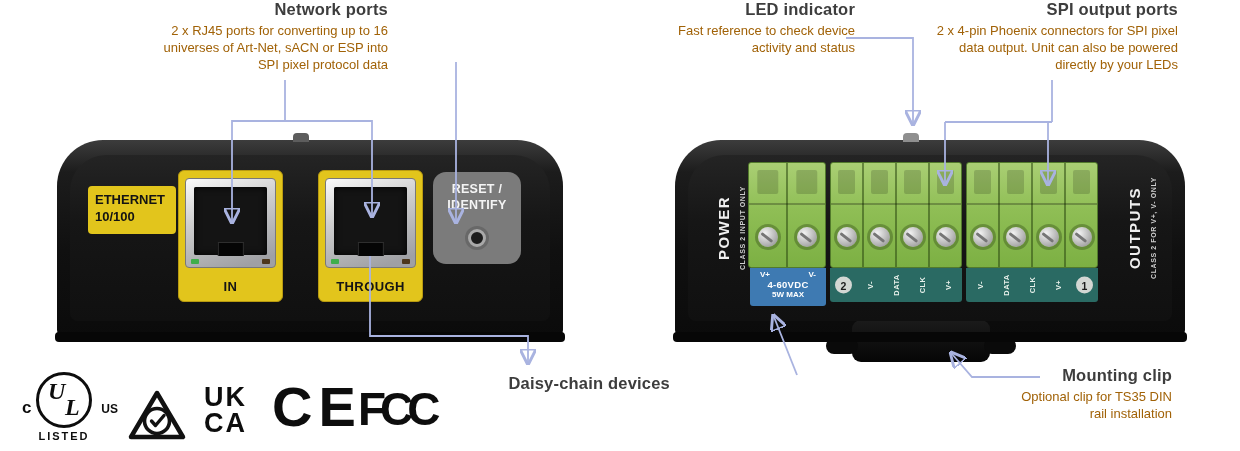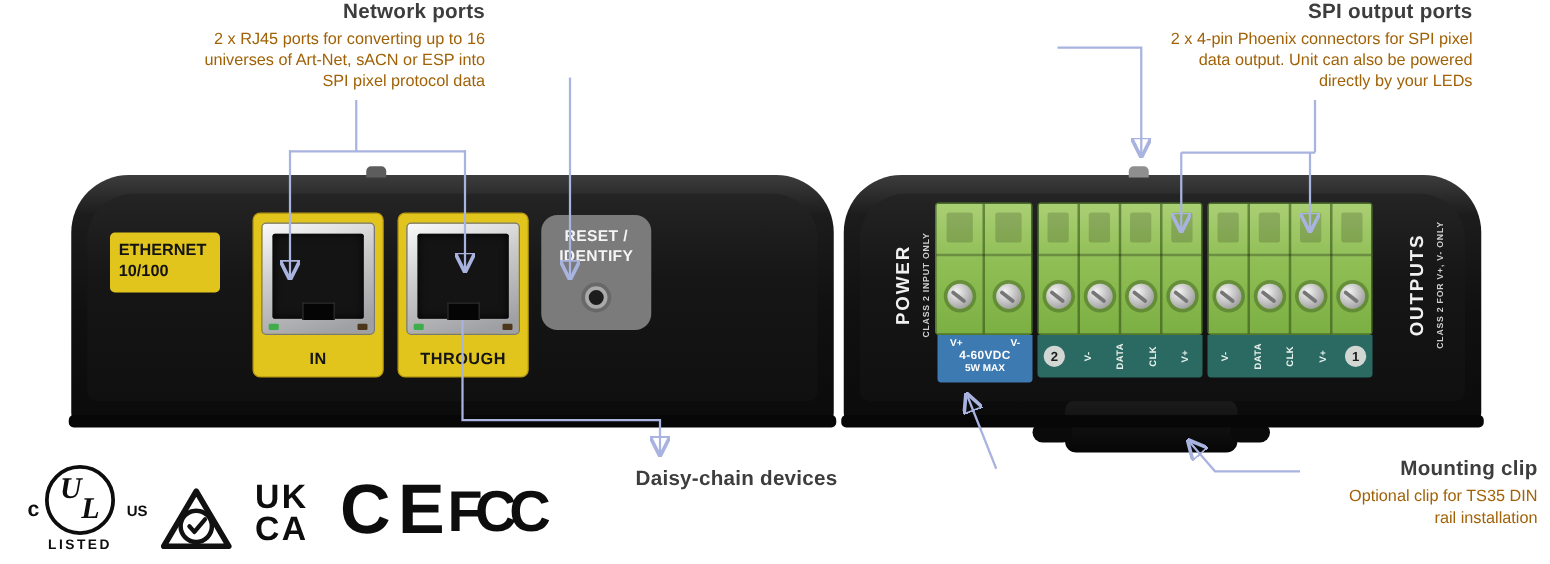--- a/index.html
+++ b/index.html
@@ -16,36 +16,36 @@
   
   svg.lines { position:absolute; left:0; top:0; z-index:3; pointer-events:none; }
   svg.lines path { fill:none; stroke:#a9b3e0; stroke-width:1.8px; }
 
   
   .device { position:absolute; top:140px; height:200px; z-index:1;
             background:linear-gradient(180deg,#3c3c3c 0%,#1c1c1c 16%,#101010 55%,#0b0b0b 100%);
             border-radius:46px 46px 10px 10px; }
   .device::after { content:""; position:absolute; left:-2px; right:-2px; bottom:-2px; height:10px;
                    background:#070707; border-radius:4px; }
-  .device.front { left:57px;  width:610px;padding-left:17px; }
+  .device.front { left:57px;  width:506px;padding-left:17px; }
   .device.rear  { left:675px; width:510px; }
   .face { position:absolute; left:13px; top:15px; right:13px; height:166px;
           background:linear-gradient(180deg,#242424,#161616 40%,#101010);
           border-radius:36px 36px 8px 8px; }
   .nub { position:absolute; top:-7px; width:16px; height:9px; background:#5d5d5d; border-radius:4px 4px 0 0; }
   .nub.front-nub { left:236px; }
   .nub.led { left:228px; background:#8f8f8f; }
 
   
   .eth-sticker { position:absolute; left:31px; top:46px; width:88px; height:48px;
                  background:#e2c51c; border-radius:4px; padding:6px 7px;
                  font-size:13px; font-weight:bold; color:#131313; line-height:1.3; }
   .port-unit { position:absolute; top:30px; width:105px; height:132px;
                background:#e2c51c; border:1px solid #b89a10; border-radius:6px; }
-  .port-unit.in { left:121px;margin-left:24px; } .port-unit.through { left:261px; }
+  .port-unit.in { left:121px; } .port-unit.through { left:261px; }
   .rj45 { position:absolute; left:6px; top:7px; right:6px; height:90px;
           background:linear-gradient(160deg,#fafafa,#cdcdcd 40%,#9fa0a4 90%);
           border:1px solid #787878; border-radius:4px; }
   .rj45-hole { position:absolute; left:8px; top:8px; right:8px; bottom:12px;
                background:#141414; border-radius:2px; box-shadow:inset 0 0 7px #000; }
   .rj45-notch { position:absolute; left:50%; transform:translateX(-50%); bottom:-1px;
                 width:36%; height:14px; background:#050505; border:1px solid #2e2e2e; border-bottom:none; }
   .pled { position:absolute; bottom:3px; width:8px; height:5px; border-radius:1px; }
   .pled.g { left:5px; background:#3fae4a; } .pled.a { right:5px; background:#4d371c; }
   .port-label { position:absolute; bottom:7px; left:0; right:0; text-align:center;
@@ -236,28 +236,32 @@
       <span class="pinlab" style="left:66px">CLK</span>
       <span class="pinlab" style="left:92px">V+</span>
       <span class="numcirc" style="right:5px">1</span>
     </div>
   </div>
 
   <div class="ann" style="left:148px;top:0;width:240px">
     <div class="ann-title">Network ports</div>
     <div class="ann-body">2 x RJ45 ports for converting up to 16 universes of Art-Net, sACN or ESP into SPI pixel protocol data</div>
   </div>
+  <div class="ann" style="left:660px;top:0;width:195px">
+    <div class="ann-title">LED indicator</div>
+    <div class="ann-body">Fast reference to check device activity and status</div>
+  </div>
   <div class="ann" style="left:928px;top:0;width:250px">
     <div class="ann-title">SPI output ports</div>
     <div class="ann-body">2 x 4-pin Phoenix connectors for SPI pixel data output. Unit can also be powered directly by your LEDs</div>
   </div>
   <div class="ann" style="left:452px;top:374px;width:218px">
     <div class="ann-title">Daisy-chain devices</div>
   </div>
-  <div class="ann" style="left:1072px;top:366px;width:158px">
+  <div class="ann" style="left:1014px;top:366px;width:158px">
     <div class="ann-title">Mounting clip</div>
     <div class="ann-body">Optional clip for TS35 DIN rail installation</div>
   </div>
 
   <div class="cert ul">
     <span class="ul-c">c</span>
     <span class="ul-circle">
       <span class="ul-u">U</span>
       <span class="ul-l">L</span>
     </span>

